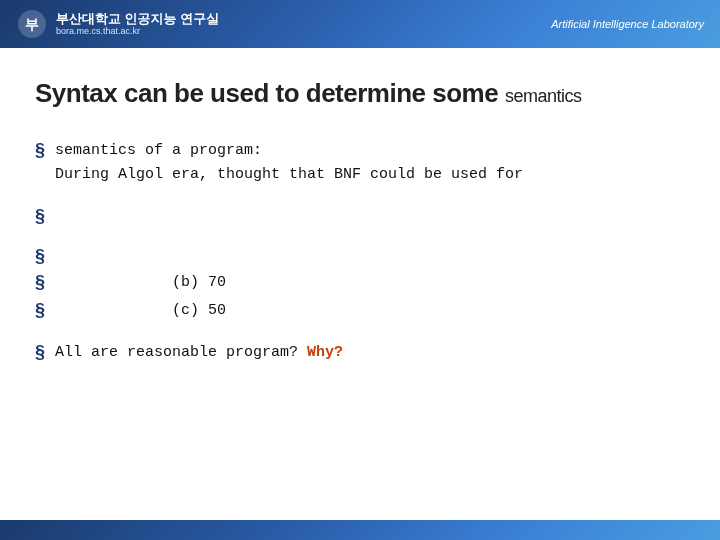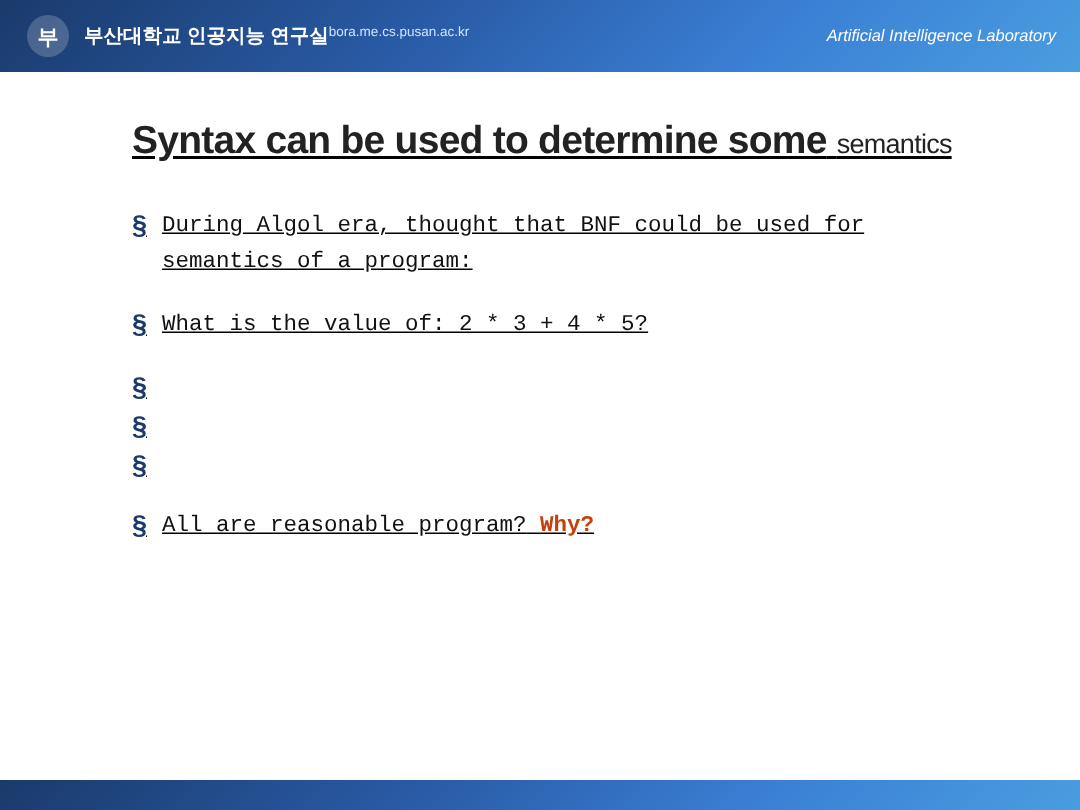--- a/index.html
+++ b/index.html
@@ -30,21 +30,21 @@
       gap: 8px;
     }
 
     .header-logo {
       width: 32px;
       height: 32px;
     }
 
     .header-text-block {
       display: flex;
-      flex-direction: row;
+      flex-direction: column;
     }
 
     .header-title {
       color: #fff;
       font-size: 13px;
       font-weight: bold;
       line-height: 1.2;
     }
 
     .header-subtitle {
@@ -64,23 +64,22 @@
       position: absolute;
       bottom: 0;
       width: 100%;
       height: 20px;
       background: linear-gradient(135deg, #1a3a6b 0%, #2a5ca8 40%, #3a7fd4 70%, #4a9de0 100%);
     }
 
     
     .content {
       width: 100%;
-      padding: 30px 60px 30px 88px;
+      padding: 30px 60px 30px 35px;
       background: #fff;
-      text-decoration: underline;
     }
 
     
     .page-title {
       font-size: 26px;
       font-weight: bold;
       color: #222;
       margin-bottom: 30px;
       letter-spacing: -0.5px;
     }
@@ -123,58 +122,61 @@
 
 <div class="header">
   <div class="header-left">
 
     <svg class="header-logo" viewBox="0 0 32 32">
       <circle cx="16" cy="16" r="14" fill="#fff" opacity="0.2"></circle>
       <text x="16" y="21" text-anchor="middle" font-size="14" fill="#fff" font-weight="bold">부</text>
     </svg>
     <div class="header-text-block">
       <span class="header-title">부산대학교 인공지능 연구실</span>
-      <span class="header-subtitle">bora.me.cs.pusan.ac.kr</span>
+      <span class="header-subtitle">bora.me.cs.that.ac.kr</span>
     </div>
   </div>
   <div class="header-right">Artificial Intelligence Laboratory</div>
 </div>
 
 <div class="content">
 
   <div class="page-title">
     <span>Syntax can be used to determine some</span>
     <span class="small-text">semantics</span>
   </div>
 
   <div class="bullet-section">
     <span class="bullet">§</span>
     <div class="bullet-content">
+      <div>semantics of a program:</div>
       <div>During Algol era, thought that BNF could be used for</div>
-      <div>semantics of a program:</div>
     </div>
   </div>
 
   <div class="bullet-section">
     <span class="bullet">§</span>
-    <div class="bullet-content">
-      <div>What is the value of: 2 * 3 + 4 * 5?</div>
-    </div>
   </div>
 
   <div class="bullet-section" style="margin-bottom:4px;">
     <span class="bullet">§</span>
   </div>
 
   <div class="bullet-section" style="margin-bottom:4px;">
     <span class="bullet">§</span>
+    <div class="bullet-content">
+      <span>&nbsp;&nbsp;&nbsp;&nbsp;&nbsp;&nbsp;&nbsp;&nbsp;&nbsp;&nbsp;&nbsp;&nbsp;&nbsp;(b) 70</span>
+    </div>
   </div>
 
   <div class="bullet-section" style="margin-bottom:18px;">
     <span class="bullet">§</span>
+    <div class="bullet-content">
+      <span>&nbsp;&nbsp;&nbsp;&nbsp;&nbsp;&nbsp;&nbsp;&nbsp;&nbsp;&nbsp;&nbsp;&nbsp;&nbsp;(c) 50</span>
+    </div>
   </div>
 
   <div class="bullet-section">
     <span class="bullet">§</span>
     <div class="bullet-content">
       <span>All are reasonable program?</span>
       <span class="highlight-why">Why?</span>
     </div>
   </div>
 

